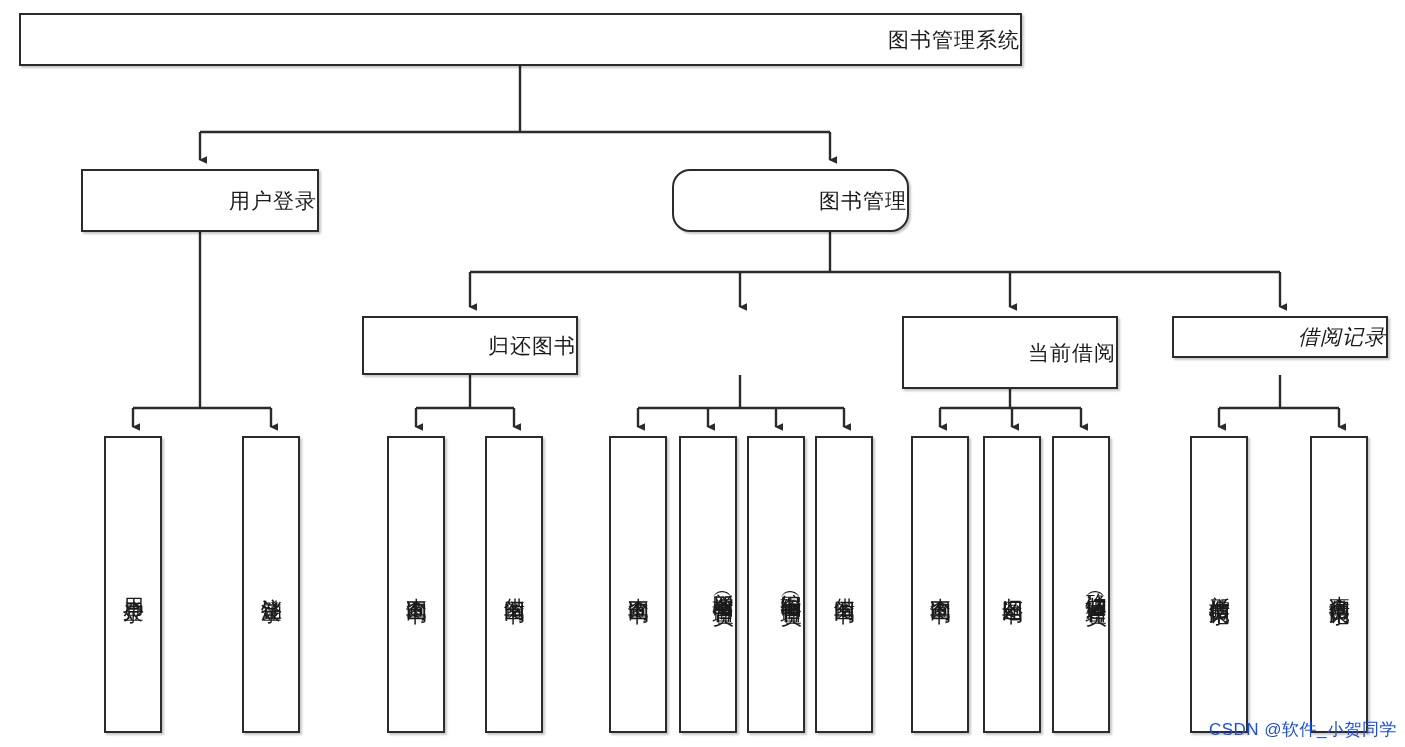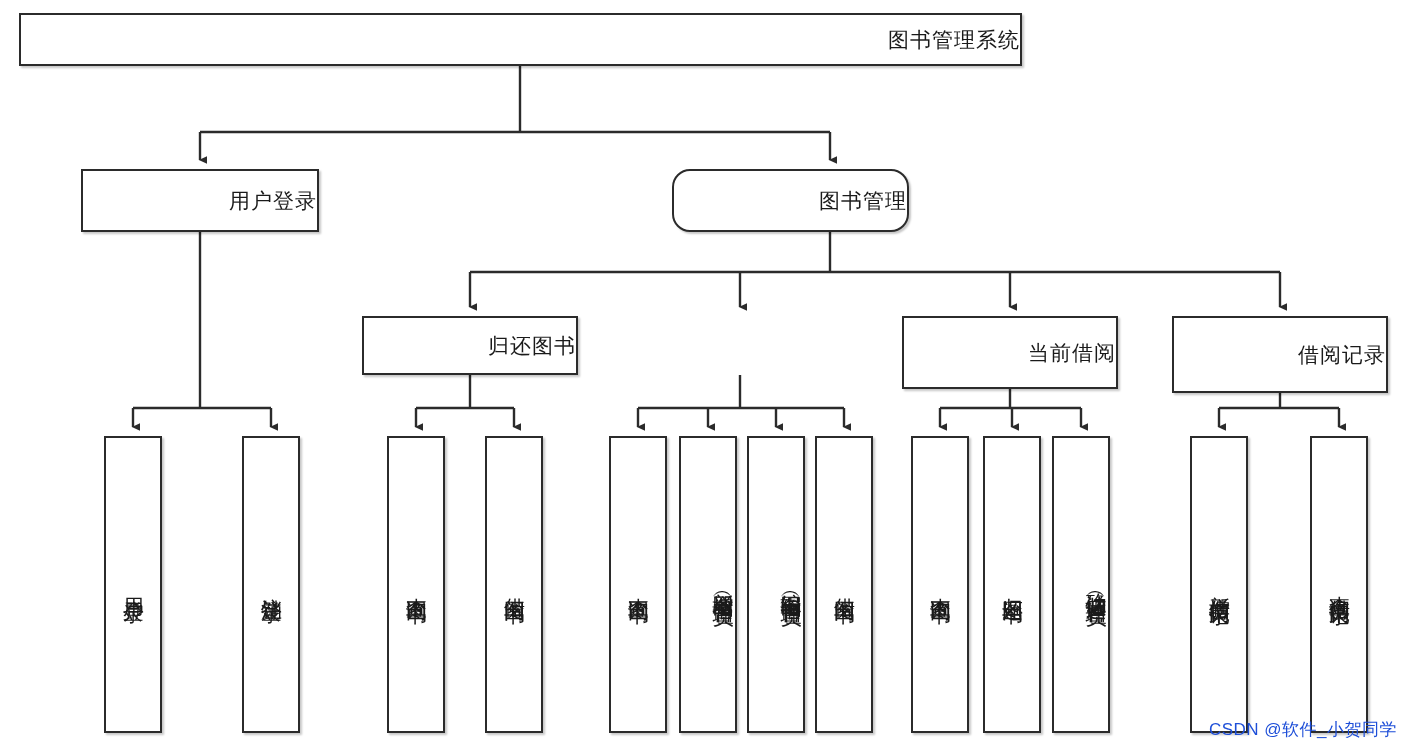--- a/index.html
+++ b/index.html
@@ -137,21 +137,21 @@
   <div class="node horiz" style="left:672px; top:169px; width:237px; height:63px;border-radius:18px;">
     <span class="node-label">图书管理</span>
   </div>
 
   <div class="node horiz" style="left:362px; top:316px; width:216px; height:59px;">
     <span class="node-label">归还图书</span>
   </div>
   <div class="node horiz" style="left:902px; top:316px; width:216px; height:73px;">
     <span class="node-label">当前借阅</span>
   </div>
-  <div class="node horiz" style="left:1172px; top:316px; width:216px; height:77px;">
+  <div class="node horiz" style="left:1172px; top:316px; width:216px; height:42px;font-style:italic;">
     <span class="node-label">借阅记录</span>
   </div>
 
   <div class="node vert midalign" style="left:104px; top:436px; width:58px; height:297px;">
     <span class="node-label">用户登录</span>
   </div>
   <div class="node vert midalign" style="left:242px; top:436px; width:58px; height:297px;">
     <span class="node-label">注销登录</span>
   </div>
 

